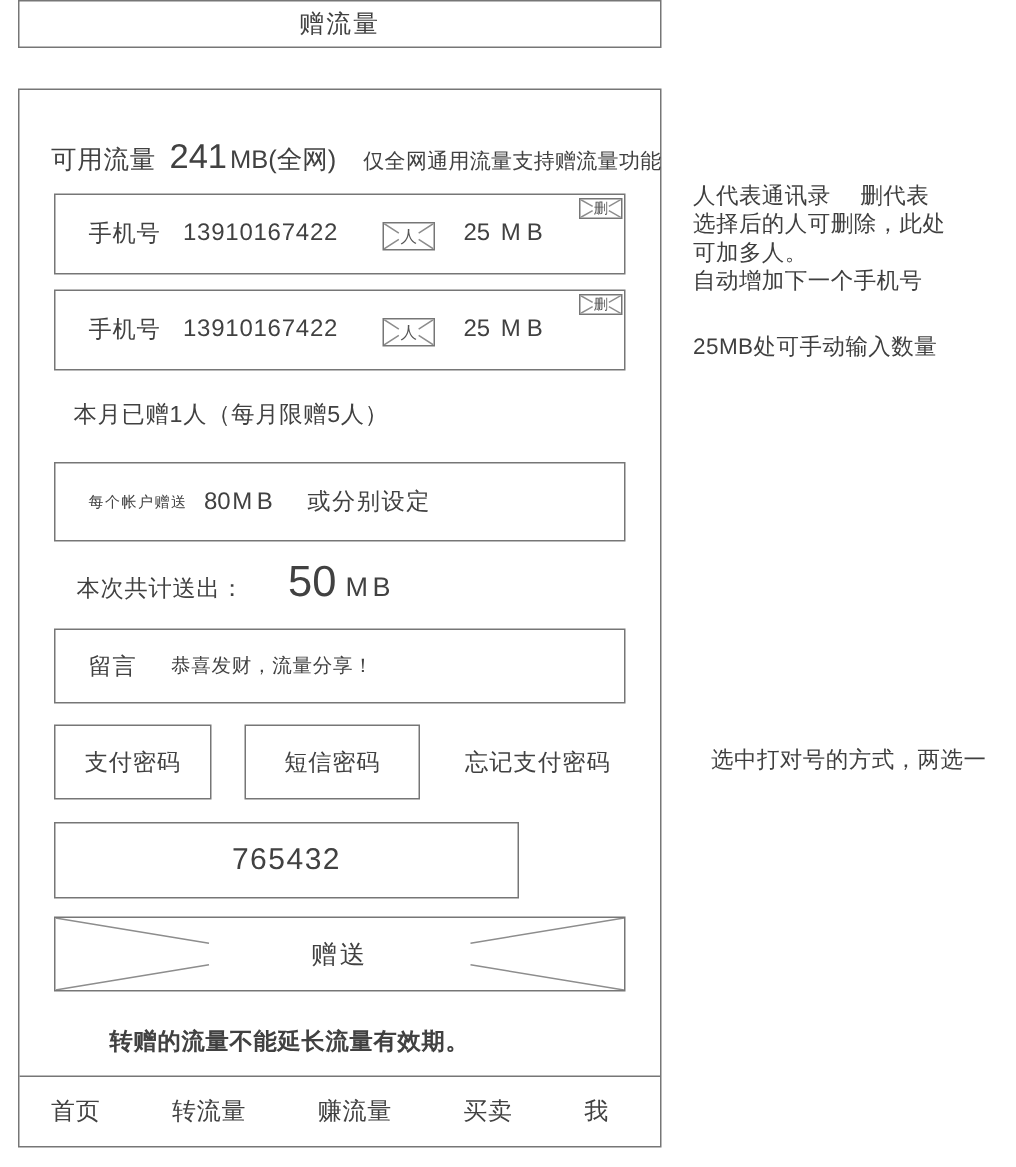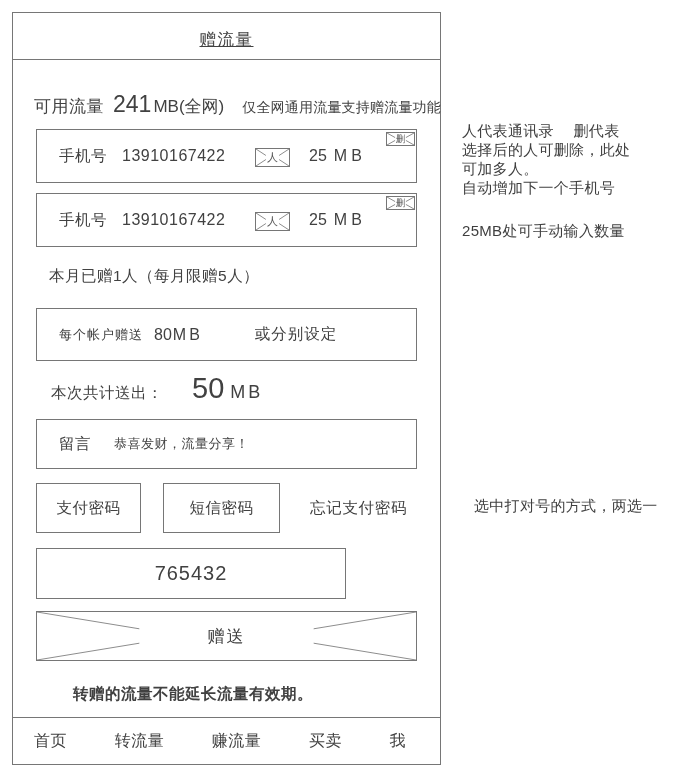--- a/index.html
+++ b/index.html
@@ -9,23 +9,23 @@
     font-family:"Liberation Sans", sans-serif;
     color:#414141;
     -webkit-font-smoothing:antialiased;
   }
   .canvas { position:relative; width:677px; height:778px; background:#fff; overflow:hidden; }
 
   .box { position:absolute; border:1px solid #767676; background:#fff; }
 
   
   .header-box {
-    left:12px; top:12px; width:429px; height:56px;
+    left:12px; top:0; width:429px; height:32px;
     display:flex; align-items:center; justify-content:center;
-    font-size:16.5px; letter-spacing:1.5px;text-decoration:underline;
+    font-size:16.5px; letter-spacing:1.5px;
   }
   .content-box { left:12px; top:59px; width:429px; height:706px; }
 
   
   .avail-row { position:absolute; left:21px; top:31px; display:flex; align-items:baseline; white-space:nowrap; }
   .avail-label { font-size:17px; letter-spacing:0.5px; }
   .avail-value { font-size:23px; margin-left:9px; }
   .avail-unit  { font-size:17px; margin-left:2px; }
   .avail-note  { font-size:14px; margin-left:18px; letter-spacing:0.2px; }
 
@@ -51,24 +51,24 @@
   .delete-btn  { right:1px;  top:2px;  width:29px; height:14px; font-size:9.5px; color:#555; }
 
   
   .quota-line { position:absolute; left:36px; top:206px; font-size:15.5px; letter-spacing:0.5px; }
 
   
   .per-account-box {
     position:absolute; left:23px; top:248px; width:381px; height:53px;
     border:1px solid #767676; display:flex; align-items:center; padding-left:22px; white-space:nowrap;
   }
-  .pa-label { font-size:13px; letter-spacing:1px; }
+  .pa-label { font-size:10px; letter-spacing:1px; }
   .pa-value { font-size:16px; margin-left:11px; }
   .pa-unit  { font-size:16px; letter-spacing:3px; margin-left:1px; }
-  .pa-alt   { font-size:15.5px; letter-spacing:1px; margin-left:52px; }
+  .pa-alt   { font-size:15.5px; letter-spacing:1px; margin-left:20px; }
 
   
   .total-line { position:absolute; left:38px; top:312px; display:flex; align-items:baseline; white-space:nowrap; }
   .total-label { font-size:15.5px; letter-spacing:0.5px; }
   .total-value { font-size:29px; margin-left:29px; }
   .total-unit  { font-size:18px; letter-spacing:3px; margin-left:6px; }
 
   
   .message-box {
     position:absolute; left:23px; top:359px; width:381px; height:50px;

